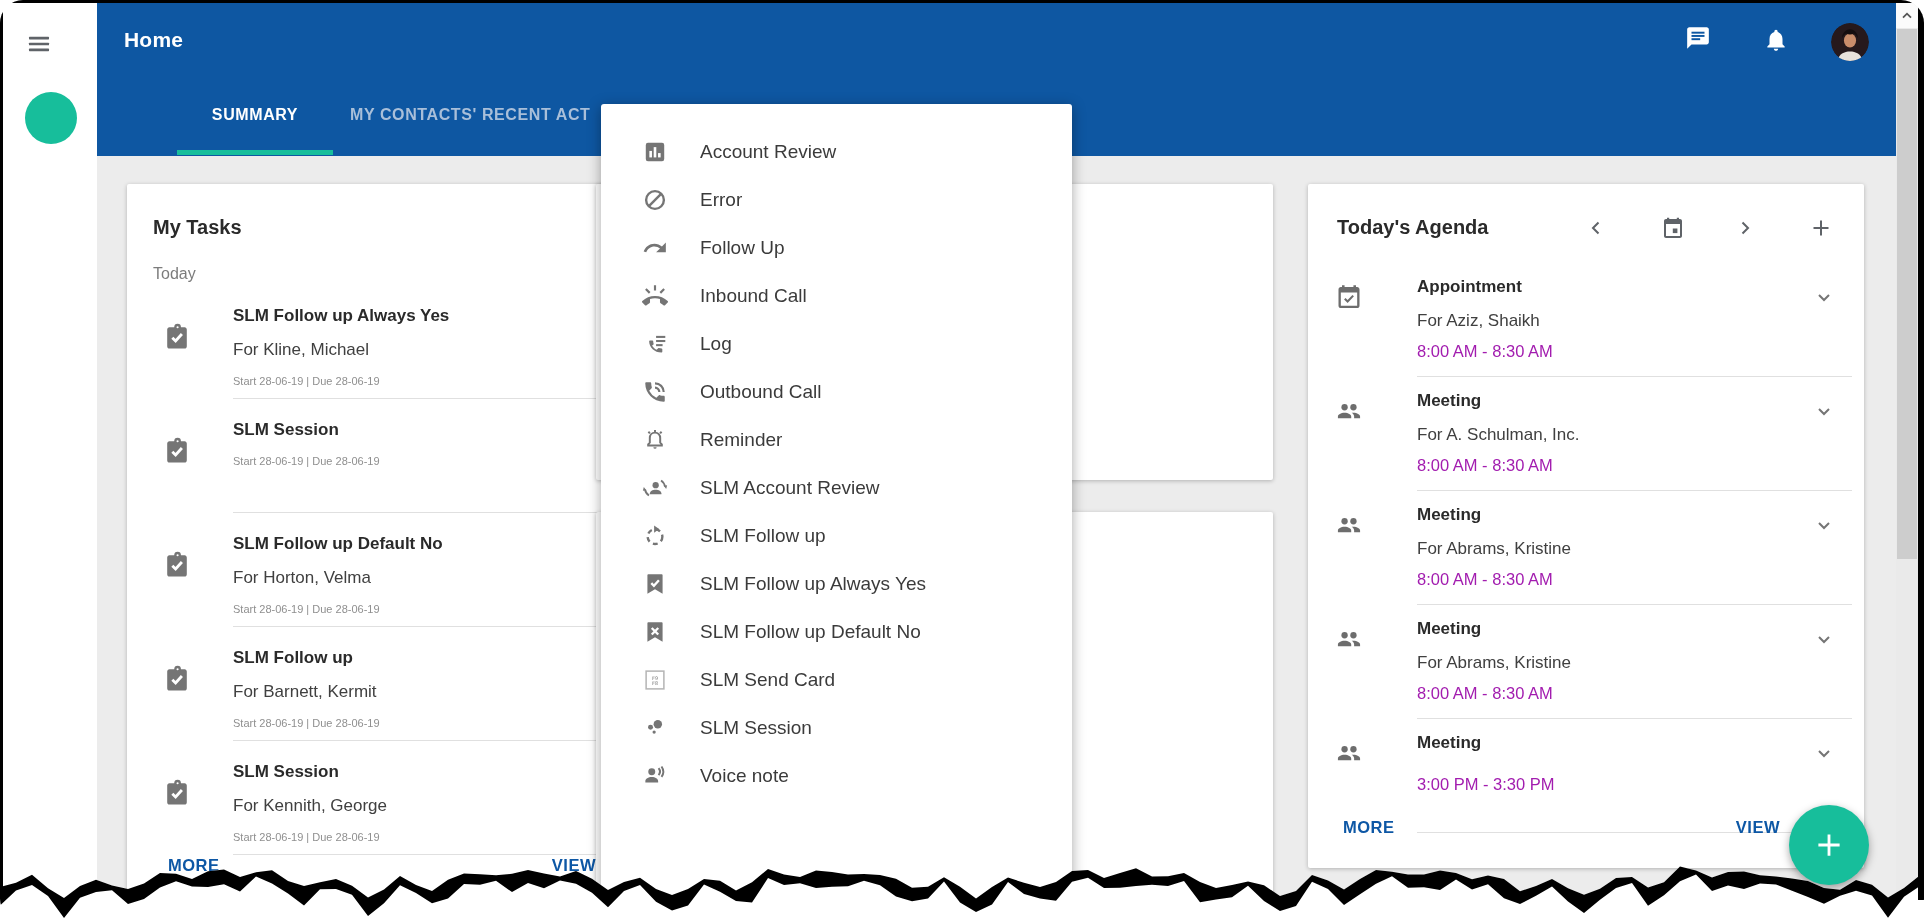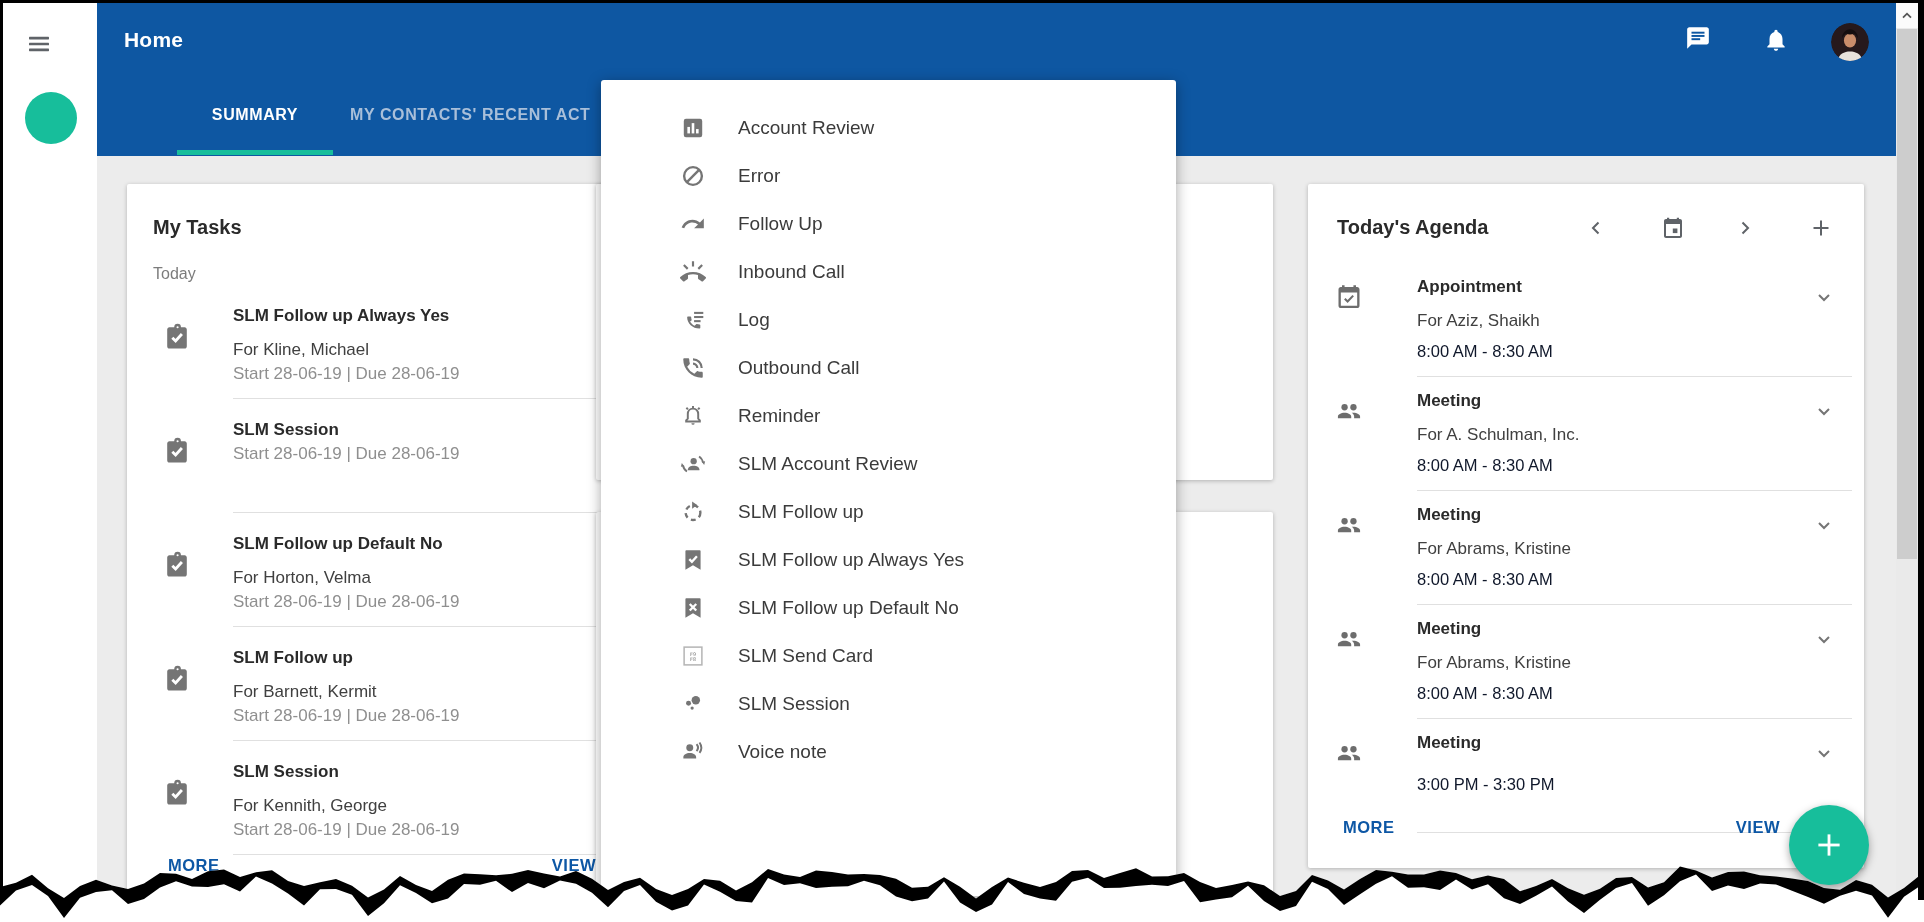--- a/index.html
+++ b/index.html
@@ -1,16 +1,16 @@
 <!DOCTYPE html>
 <html style="--blue: #0e57a2; --green: #17be9b; --link: #0d57a5; --tabin: #a9bfd9;"><head>
 <meta charset="utf-8">
 <style>
   html,body{margin:0;padding:0;background:#fff;font-family:"Liberation Sans",sans-serif;}
-  .screen{position:relative;width:1924px;height:922px;overflow:hidden;background:#fff;}
+  .screen{position:relative;width:1924px;height:922px;overflow:hidden;background:#fff;border-radius:23px;}
   .abs{position:absolute;}
   
   .frame-top{left:0;top:0;width:1924px;height:3px;background:#000;z-index:40;}
   .frame-left{left:0;top:0;width:3px;height:898px;background:#000;z-index:40;}
   .frame-right{left:1918px;top:0;width:6px;height:900px;background:#000;z-index:40;}
   
   .sidebar{left:3px;top:3px;width:94px;height:903px;background:#fff;z-index:2;}
   .header{left:97px;top:3px;width:1799px;height:153px;background:var(--blue);z-index:3;}
   .content-bg{left:97px;top:156px;width:1799px;height:760px;background:#ececec;z-index:1;}
   .icon{display:inline-block;line-height:0;}
@@ -32,42 +32,42 @@
   .card{background:#fff;border-radius:2px;box-shadow:0 1px 4px rgba(0,0,0,.25);z-index:2;}
   .card-title{font-size:20px;font-weight:bold;color:#2a2a2a;}
   
   .tasks-card{left:127px;top:184px;width:493px;height:738px;}
   .t-group{font-size:16px;color:#7c7c7c;}
   .t-row{position:absolute;left:0;width:100%;height:114px;cursor:pointer;}
   .t-ic{position:absolute;left:36px;top:19px;width:28px;height:28px;color:#757575;}
   .t-body{position:absolute;left:106px;top:0;right:0;}
   .t-title{font-size:17px;font-weight:bold;color:#2a2a2a;line-height:24px;}
   .t-for{font-size:17px;color:#404040;line-height:24px;margin-top:10px;}
-  .t-date{font-size:17px;color:#8f8f8f;line-height:24px;}
+  .t-date{font-size:11px;color:#8f8f8f;line-height:24px;margin-top:7px;}
   .t-div{position:absolute;left:106px;right:0;top:94px;height:1px;background:#e0e0e0;}
   .links-row{position:absolute;left:0;right:0;display:flex;justify-content:space-between;align-items:center;gap:25px;}
   .link{font-size:16.5px;font-weight:bold;color:var(--link);letter-spacing:.5px;cursor:pointer;}
   
   .mid-a{left:596px;top:184px;width:677px;height:296px;}
   .mid-b{left:596px;top:512px;width:677px;height:410px;}
   
   .agenda-card{left:1308px;top:184px;width:556px;height:684px;}
   .ag-ctrl{width:24px;height:24px;color:#5f6368;z-index:3;cursor:pointer;position:absolute;top:32px;}
   .a-row{position:absolute;left:0;width:100%;height:114px;cursor:pointer;}
   .a-ic{position:absolute;left:27px;top:8px;width:28px;height:28px;color:#6d6d6d;}
   .a-body{position:absolute;left:109px;top:0;right:60px;}
   .a-title{font-size:17px;font-weight:bold;color:#2a2a2a;line-height:24px;}
   .a-for{font-size:17px;color:#404040;line-height:24px;margin-top:10px;}
-  .a-time{font-size:16.5px;color:#0f172a;line-height:24px;margin-top:6px;}
+  .a-time{font-size:16.5px;color:#a21caf;line-height:24px;margin-top:6px;}
   .a-title + .a-time{margin-top:17px;}
   .a-chev{position:absolute;right:28px;top:10px;width:24px;height:24px;color:#757575;cursor:pointer;}
   .a-div{position:absolute;left:109px;right:12px;top:101px;height:1px;background:#e0e0e0;}
   .a-row:last-of-type .a-div{display:none;}
   
-  .menu{left:601px;top:80px;width:575px;height:816px;background:#fff;border-radius:3px;box-shadow:0 3px 14px rgba(0,0,0,.35);z-index:10;padding-top:24px;box-sizing:border-box;padding-left:38px;}
+  .menu{left:601px;top:104px;width:471px;height:816px;background:#fff;border-radius:3px;box-shadow:0 3px 14px rgba(0,0,0,.35);z-index:10;padding-top:24px;box-sizing:border-box;}
   .menu-item{height:48px;display:flex;align-items:center;padding-left:41px;cursor:pointer;}
   .menu-item.highlighted{background:#efefef;}
   .menu-item .m-ic{width:26px;height:26px;color:#757575;flex:0 0 26px;}
   .menu-item .m-label{margin-left:32px;font-size:19px;color:#3b3b3b;}
   
   .fab{left:1789px;top:805px;width:80px;height:80px;border-radius:50%;background:var(--green);z-index:6;box-shadow:0 3px 8px rgba(0,0,0,.35);display:flex;align-items:center;justify-content:center;cursor:pointer;}
   .fab .icon{width:34px;height:34px;color:#fff;}
   
   .scrollbar{left:1896px;top:3px;width:22px;height:903px;background:#eaeaea;z-index:15;}
   .scroll-up{position:absolute;left:0;top:0;width:22px;height:25px;background:#fbfbfb;display:flex;align-items:center;justify-content:center;cursor:pointer;}

